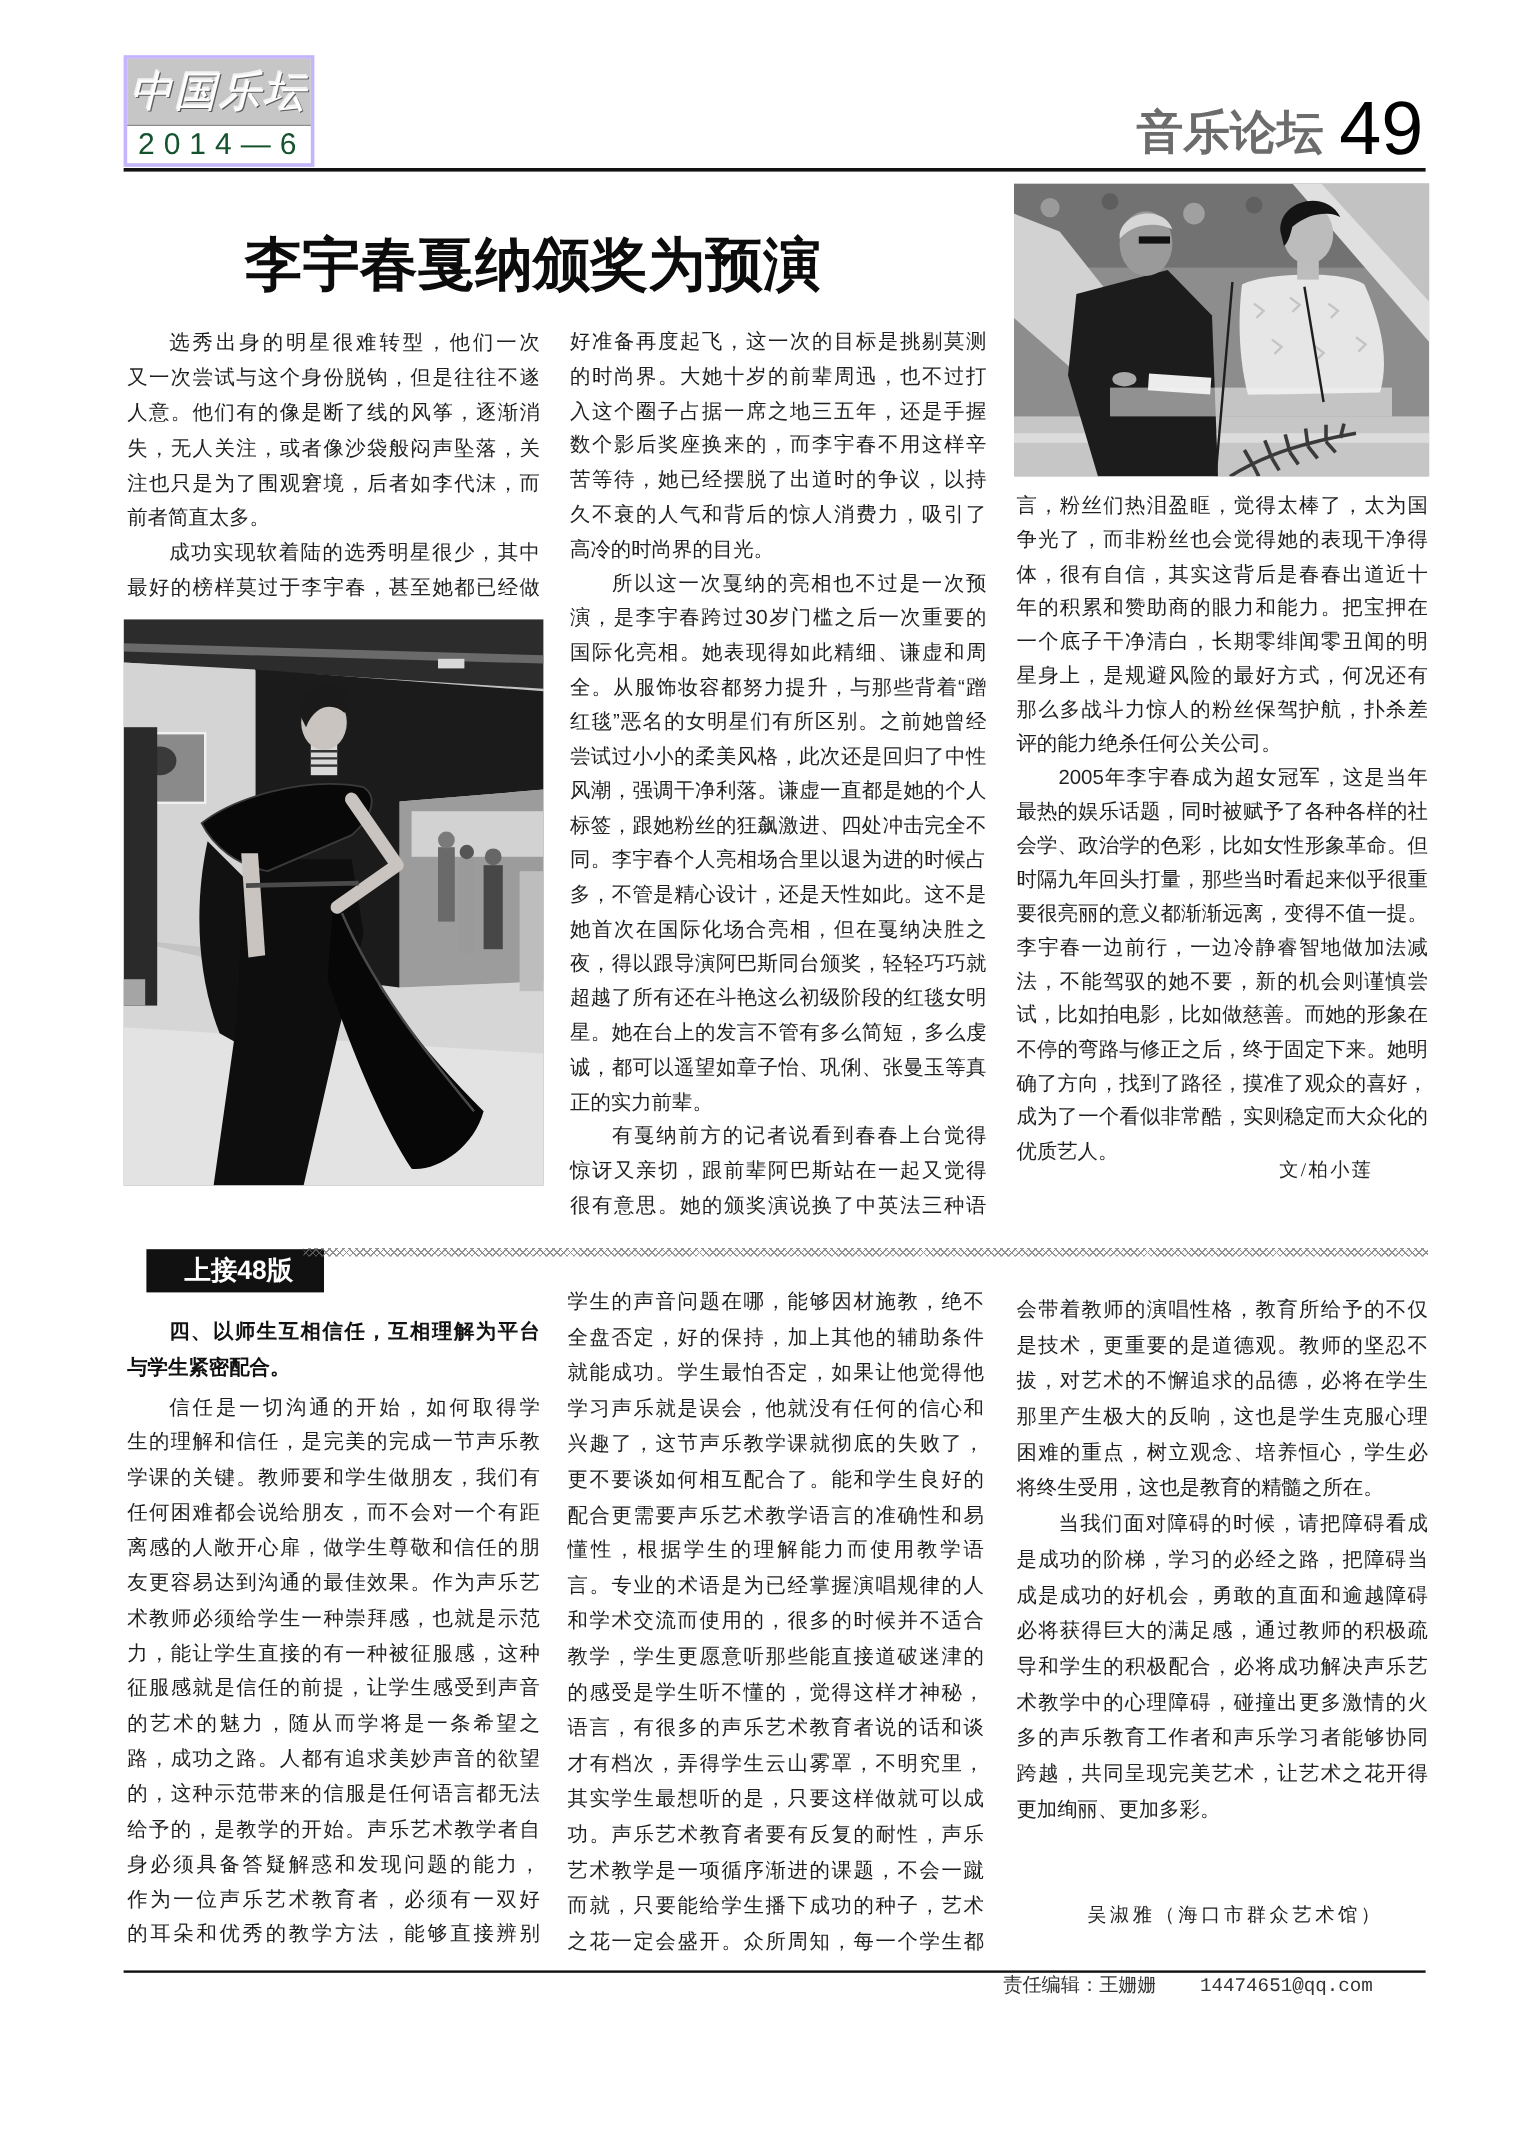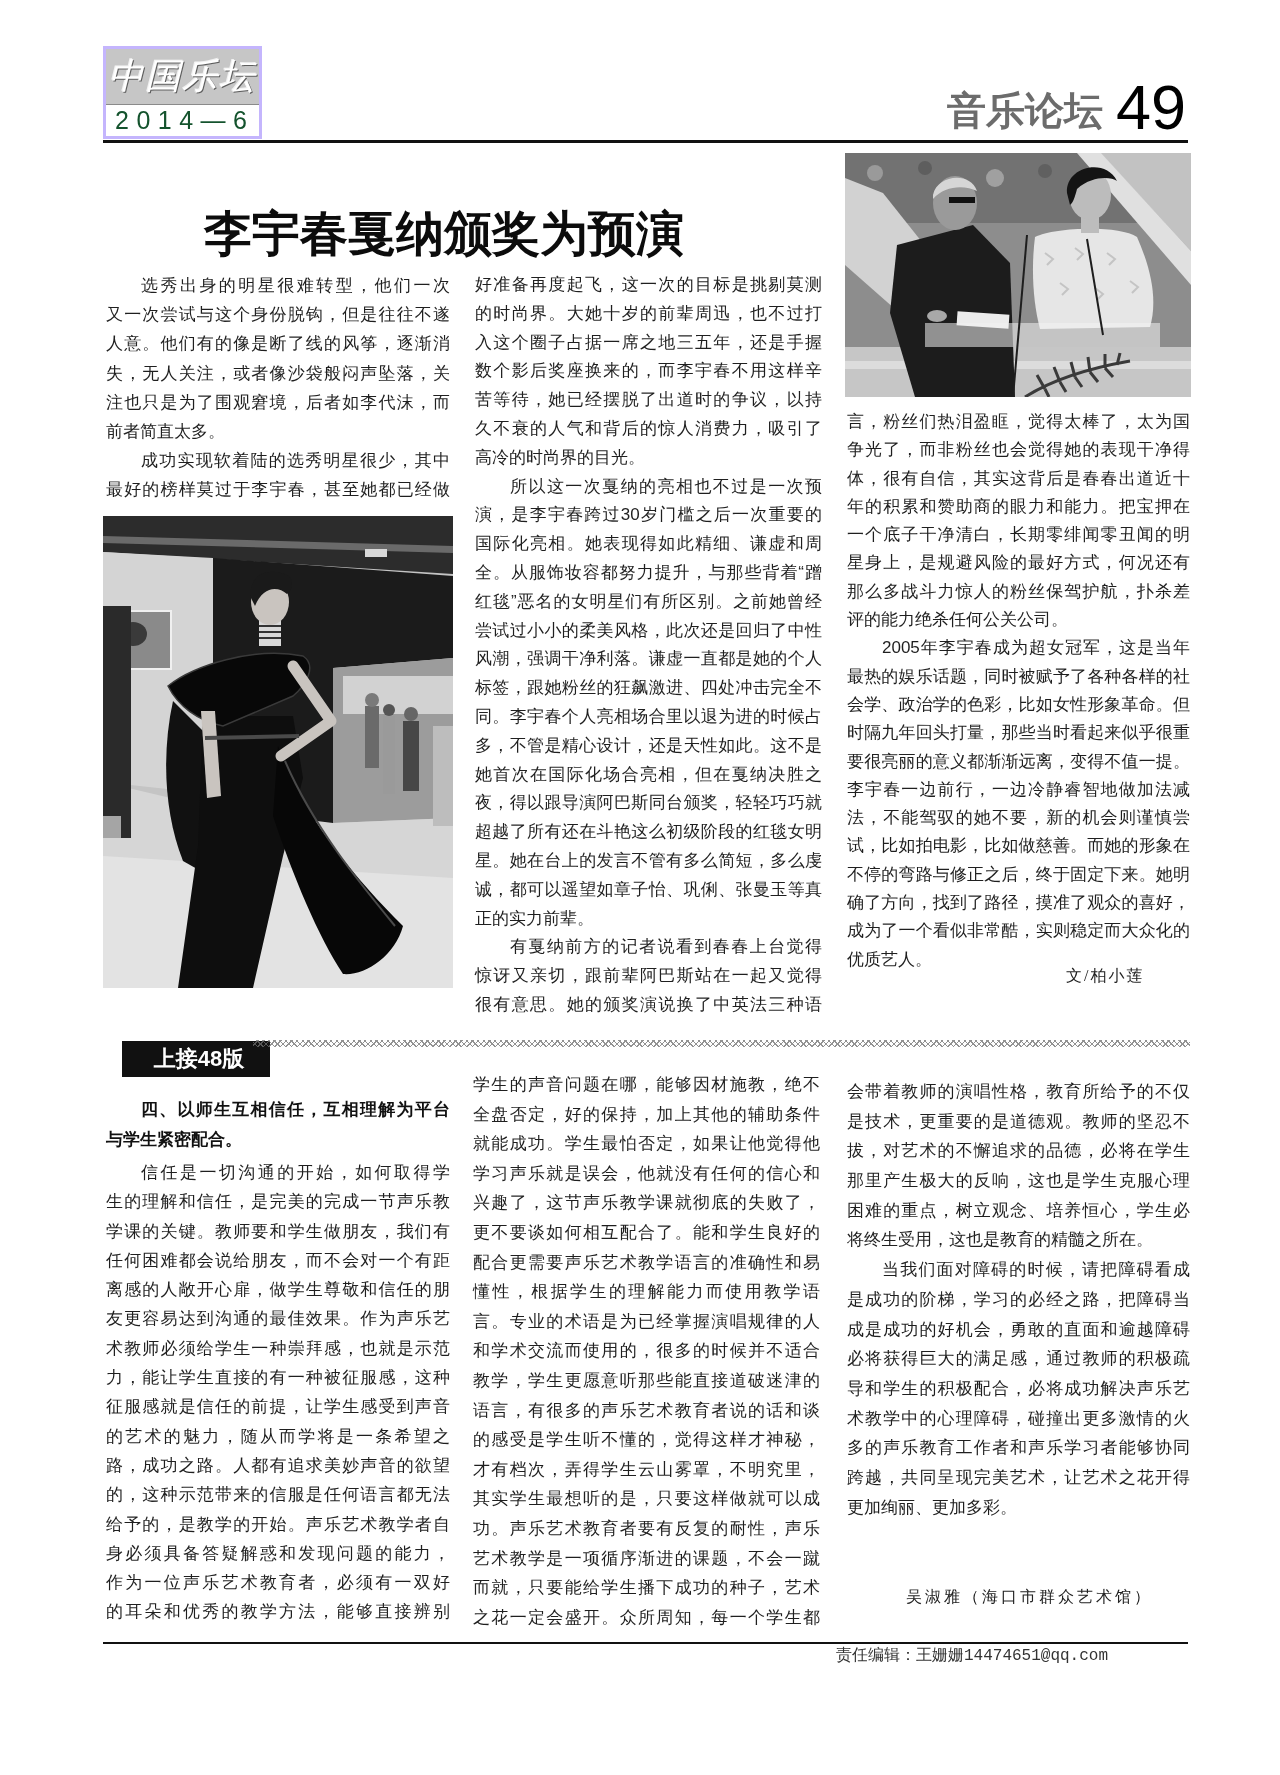--- a/index.html
+++ b/index.html
@@ -23,21 +23,21 @@
   .logo-bottom{
     height:31px;line-height:31px;font-family:Liberation Sans, sans-serif;
     font-size:25px;letter-spacing:7.5px;padding-left:9px;color:#14532d;
   }
   .rule-top{left:103px;top:140px;width:1085px;height:3px;background:var(--rule);}
   .section-name{left:947px;top:91px;font-size:39px;line-height:40px;font-weight:bold;color:var(--section_gray);}
   .page-num{left:1116px;top:76px;font-size:63px;line-height:63px;color:#000;}
 
   
   .title{left:204px;top:197px;font-family:"Liberation Serif","DejaVu Serif",serif;font-weight:900;
-    font-size:48px;line-height:50px;color:#0c0c0c;white-space:nowrap;margin-top:12px;}
+    font-size:48px;line-height:50px;color:#0c0c0c;white-space:nowrap;}
 
   
   .col{position:absolute;font-size:17px;}
   .ln{height:var(--lh);line-height:var(--lh);text-align:justify;text-align-last:justify;overflow:visible;}
   .ln.ind{padding-left:35px;}
   .ln.last{text-align-last:left;}
   .a1c1{left:106px;top:271px;width:344px;--lh:29.2px;}
   .a1c2{left:475px;top:271px;width:347px;--lh:28.8px;}
   .a1c3{left:847px;top:408px;width:343px;--lh:28.3px;}
   .a2h {left:106px;top:1095px;width:344px;--lh:30px;font-weight:bold;color:#111;}
@@ -60,21 +60,21 @@
     font-size:22px;font-weight:bold;line-height:36px;text-align:center;padding-left:6px;box-sizing:border-box;margin-left:17px;}
   .chain{left:253px;top:1040px;width:937px;height:7px;opacity:.75;
     background:
       repeating-linear-gradient(45deg, transparent 0 3px, #6e6e6e 3px 4px),
       repeating-linear-gradient(-45deg, transparent 0 3px, #6e6e6e 3px 4px);}
 
   
   .rule-bottom{left:103px;top:1642px;width:1085px;height:2px;background:var(--rule);}
   .footer{left:836px;top:1645px;font-size:16px;line-height:20px;color:#333;white-space:nowrap;}
   .footer-editor{font-family:"Liberation Serif","DejaVu Serif",serif;}
-  .footer-email{font-family:"Liberation Mono","DejaVu Sans Mono",monospace;margin-left:0;}
+  .footer-email{font-family:"Liberation Mono","DejaVu Sans Mono",monospace;margin-left:36px;}
 </style>
 </head>
 <body>
 
 <div class="abs logo">
   <div class="logo-top">中国乐坛</div>
   <div class="logo-bottom">2014—6</div>
 </div>
 <div class="abs section-name">音乐论坛</div>
 <div class="abs page-num">49</div>
@@ -278,22 +278,22 @@
       <div class="ln">全盘否定，好的保持，加上其他的辅助条件</div>
       <div class="ln">就能成功。学生最怕否定，如果让他觉得他</div>
       <div class="ln">学习声乐就是误会，他就没有任何的信心和</div>
       <div class="ln">兴趣了，这节声乐教学课就彻底的失败了，</div>
       <div class="ln">更不要谈如何相互配合了。能和学生良好的</div>
       <div class="ln">配合更需要声乐艺术教学语言的准确性和易</div>
       <div class="ln">懂性，根据学生的理解能力而使用教学语</div>
       <div class="ln">言。专业的术语是为已经掌握演唱规律的人</div>
       <div class="ln">和学术交流而使用的，很多的时候并不适合</div>
       <div class="ln">教学，学生更愿意听那些能直接道破迷津的</div>
+      <div class="ln">的感受是学生听不懂的，觉得这样才神秘，</div>
       <div class="ln">语言，有很多的声乐艺术教育者说的话和谈</div>
-      <div class="ln">的感受是学生听不懂的，觉得这样才神秘，</div>
       <div class="ln">才有档次，弄得学生云山雾罩，不明究里，</div>
       <div class="ln">其实学生最想听的是，只要这样做就可以成</div>
       <div class="ln">功。声乐艺术教育者要有反复的耐性，声乐</div>
       <div class="ln">艺术教学是一项循序渐进的课题，不会一蹴</div>
       <div class="ln">而就，只要能给学生播下成功的种子，艺术</div>
       <div class="ln">之花一定会盛开。众所周知，每一个学生都</div>
     </div>
   </div>
 <div class="col a2c3">
     <div class="para">

